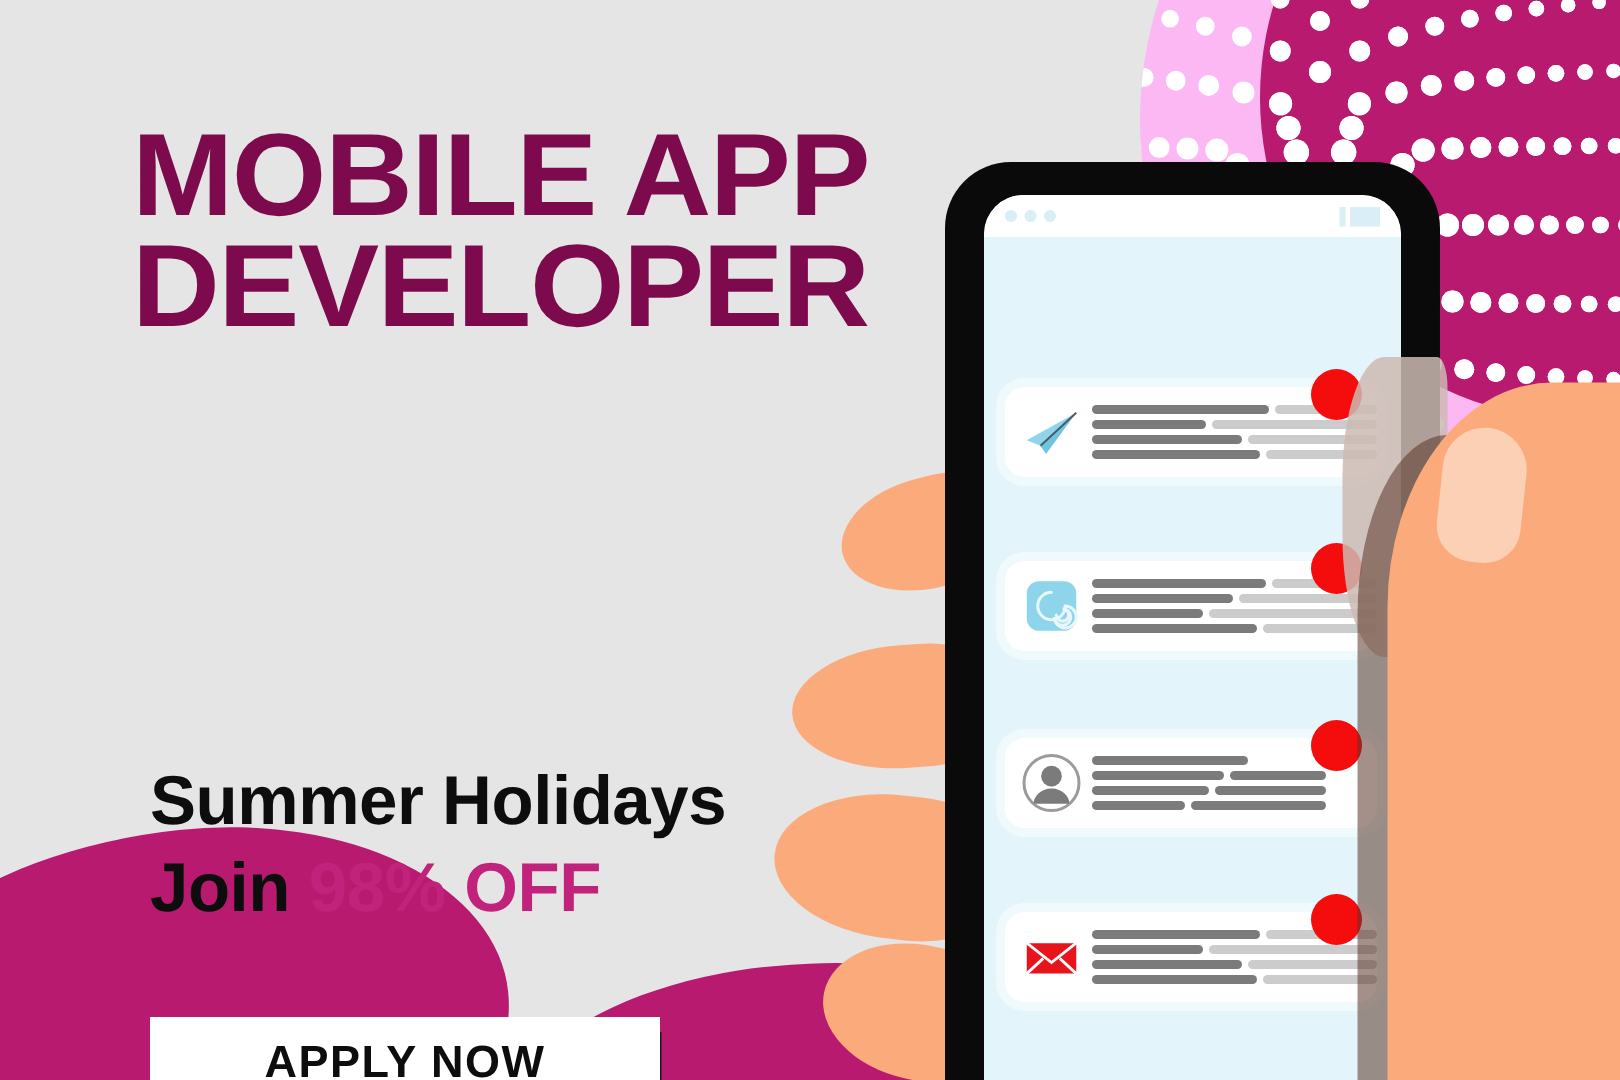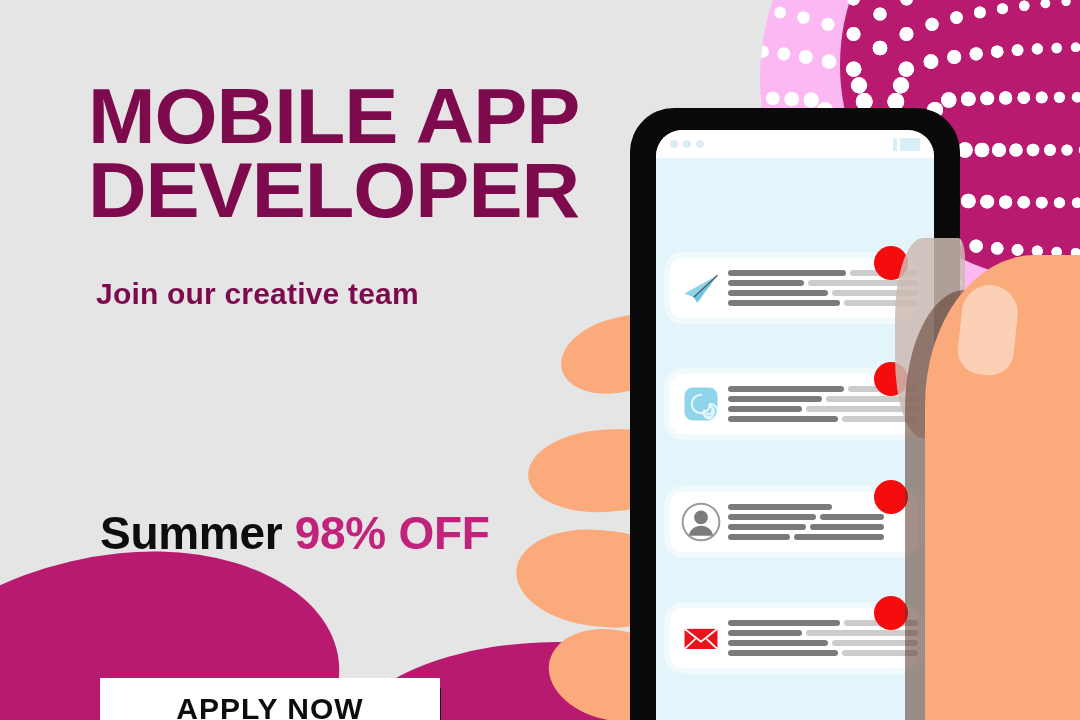--- a/index.html
+++ b/index.html
@@ -1786,27 +1786,27 @@
     <div class="thumb"></div>
     <div class="thumb-nail"></div>
   </div>
 
   <h1 class="headline">
     <span>MOBILE APP</span>
     <span class="l2">DEVELOPER</span>
   </h1>
 
   <p class="subhead">
-    <span>Join  our creative team</span>
   </p>
 
 
   <div class="offer">
+    <span>Summer Holidays</span>
     <span class="l2">
-      <span>Summer</span>
+      <span>Join</span>
       <span class="pct">98% OFF</span>
     </span>
   </div>
 
   <div class="cta-shadow"></div>
   <div class="cta">APPLY NOW</div>
 
 </div>
 
 </body></html>

